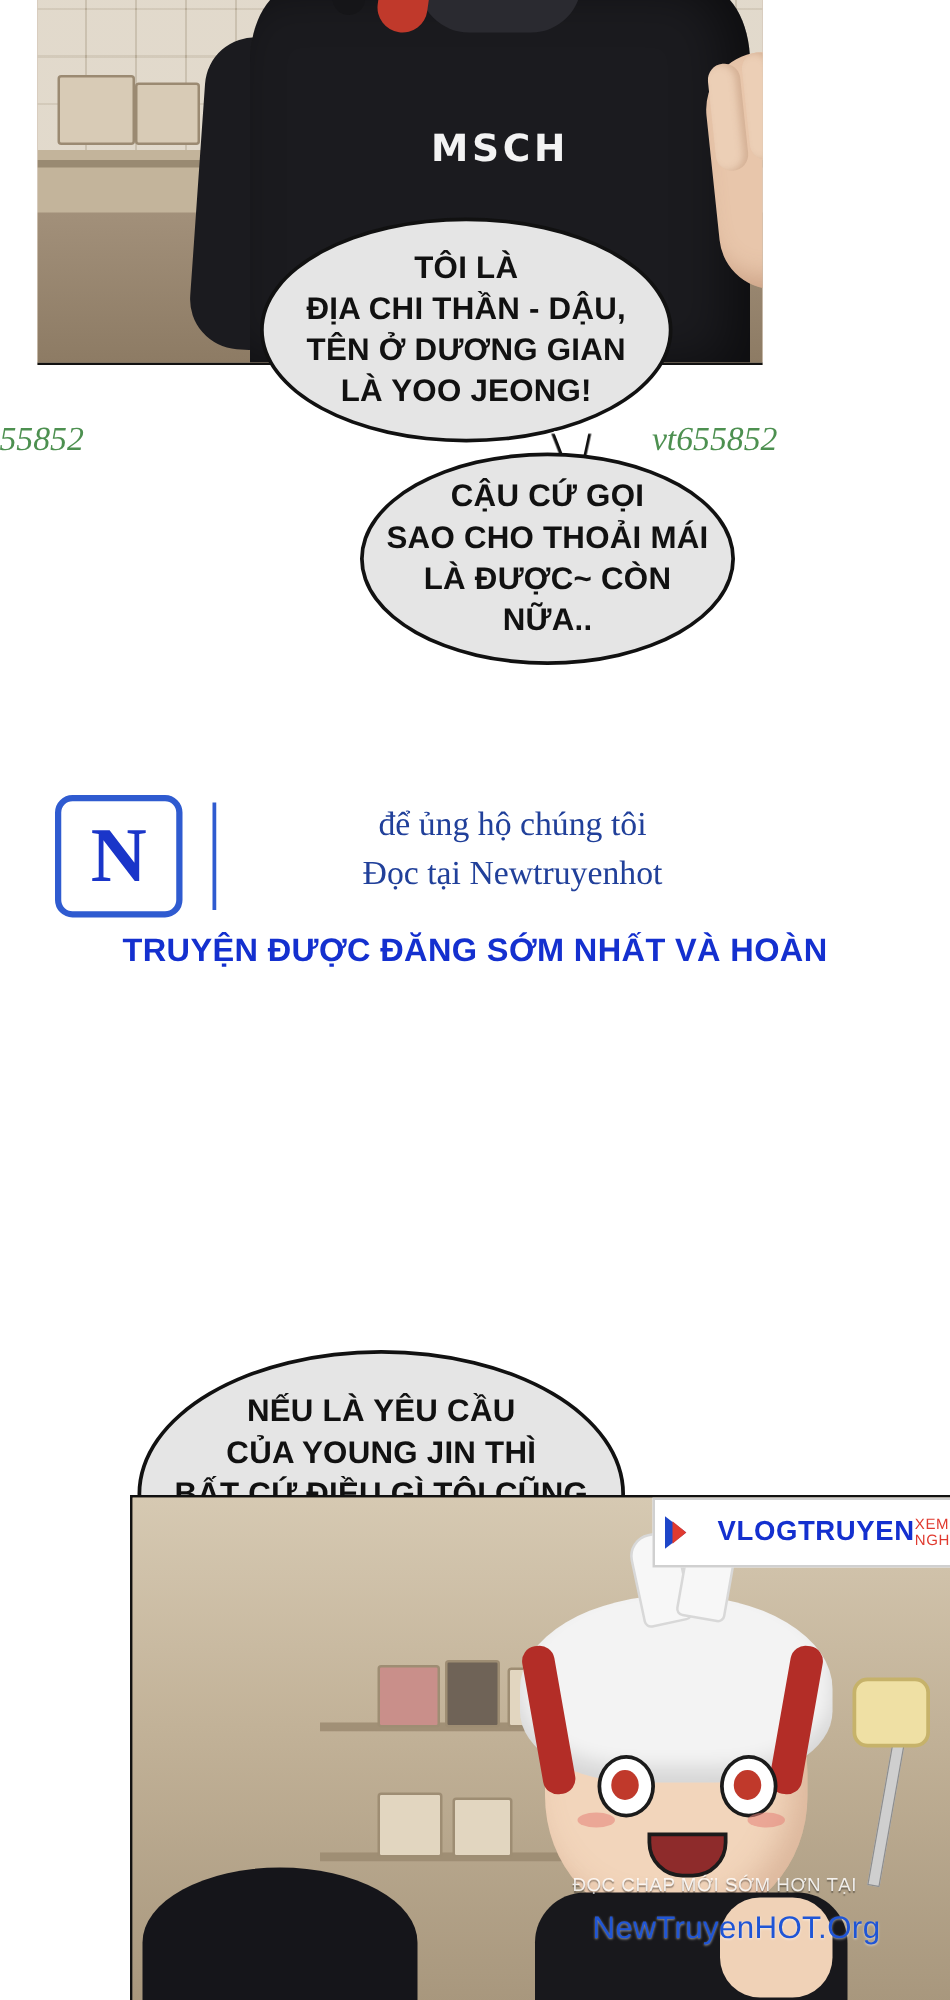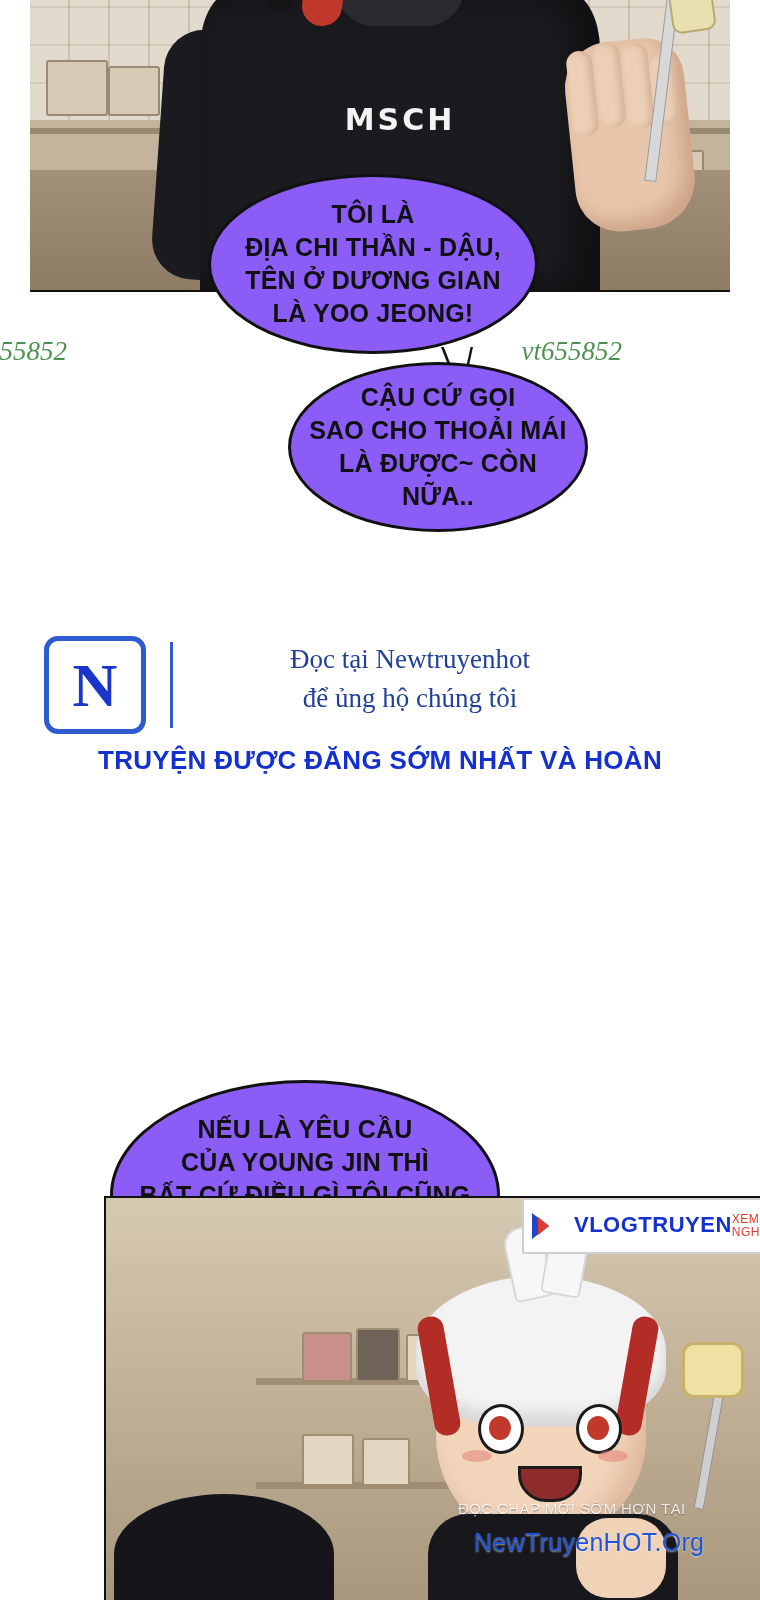--- a/index.html
+++ b/index.html
@@ -21,21 +21,21 @@
     width: 760px;
     height: 1600px;
     background: #ffffff;
   }
 
   
   .panel-top {
     position: absolute;
     left: 30px;
     top: 0;
-    width: 700px;
+    width: 580px;
     height: 290px;
     overflow: hidden;
     background: #b9a68f;
     border-bottom: 2px solid #111;
   }
   .kitchen {
     position: absolute;
     inset: 0;
     background: #c3b49b;
   }
@@ -159,21 +159,21 @@
     font-size: 27px;
     color: #2e7d32;
     opacity: .85;
   }
   .wm-left { position: absolute; left: -14px; }
   .wm-right { position: absolute; right: 138px; }
 
   
   .bubble {
     position: absolute;
-    background: #8b5cf6;
+    background: #e5e5e5;
     border: 3px solid #111;
     border-radius: 50%;
     display: flex;
     align-items: center;
     justify-content: center;
     text-align: center;
     box-sizing: border-box;
   }
   .bubble .txt {
     font-family: "Liberation Sans", sans-serif;
@@ -534,22 +534,22 @@
   </div>
 
   <div class="promo">
     <div class="promo-logo-wrap">
       <div class="promo-logo">
         <span>N</span>
       </div>
       <div class="promo-divider"></div>
     </div>
     <div class="promo-text">
+      <div>để ủng hộ chúng tôi</div>
       <div>Đọc tại Newtruyenhot</div>
-      <div>để ủng hộ chúng tôi</div>
     </div>
     <div class="promo-banner">
       <div>TRUYỆN ĐƯỢC ĐĂNG SỚM NHẤT VÀ HOÀN</div>
     </div>
   </div>
 
   <div class="bubble" id="bubble3">
     <div class="tail"></div>
     <div class="txt">NẾU LÀ YÊU CẦU
 CỦA YOUNG JIN THÌ

